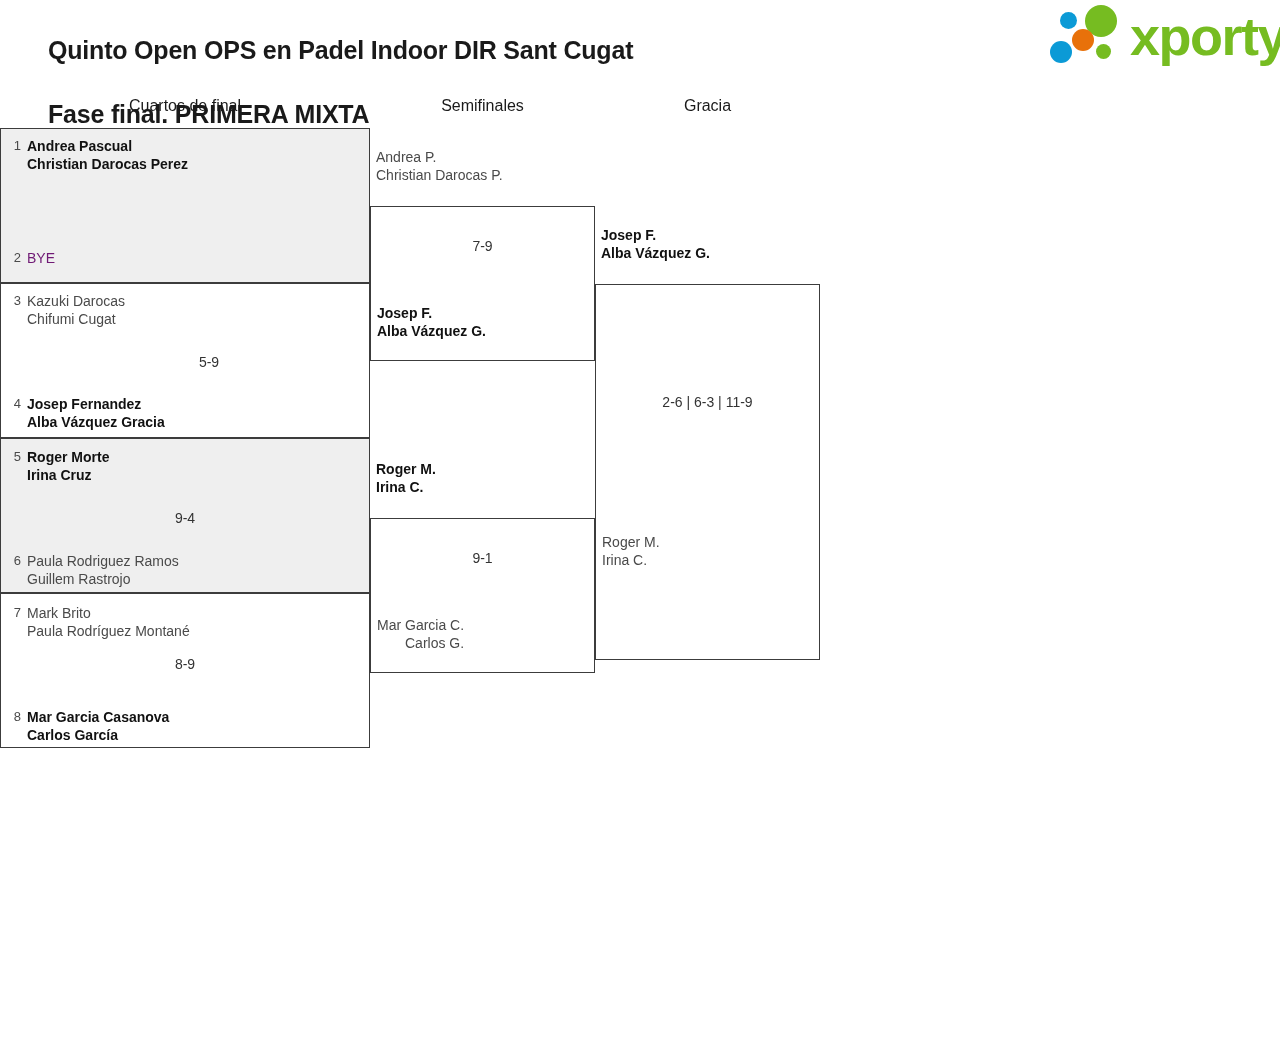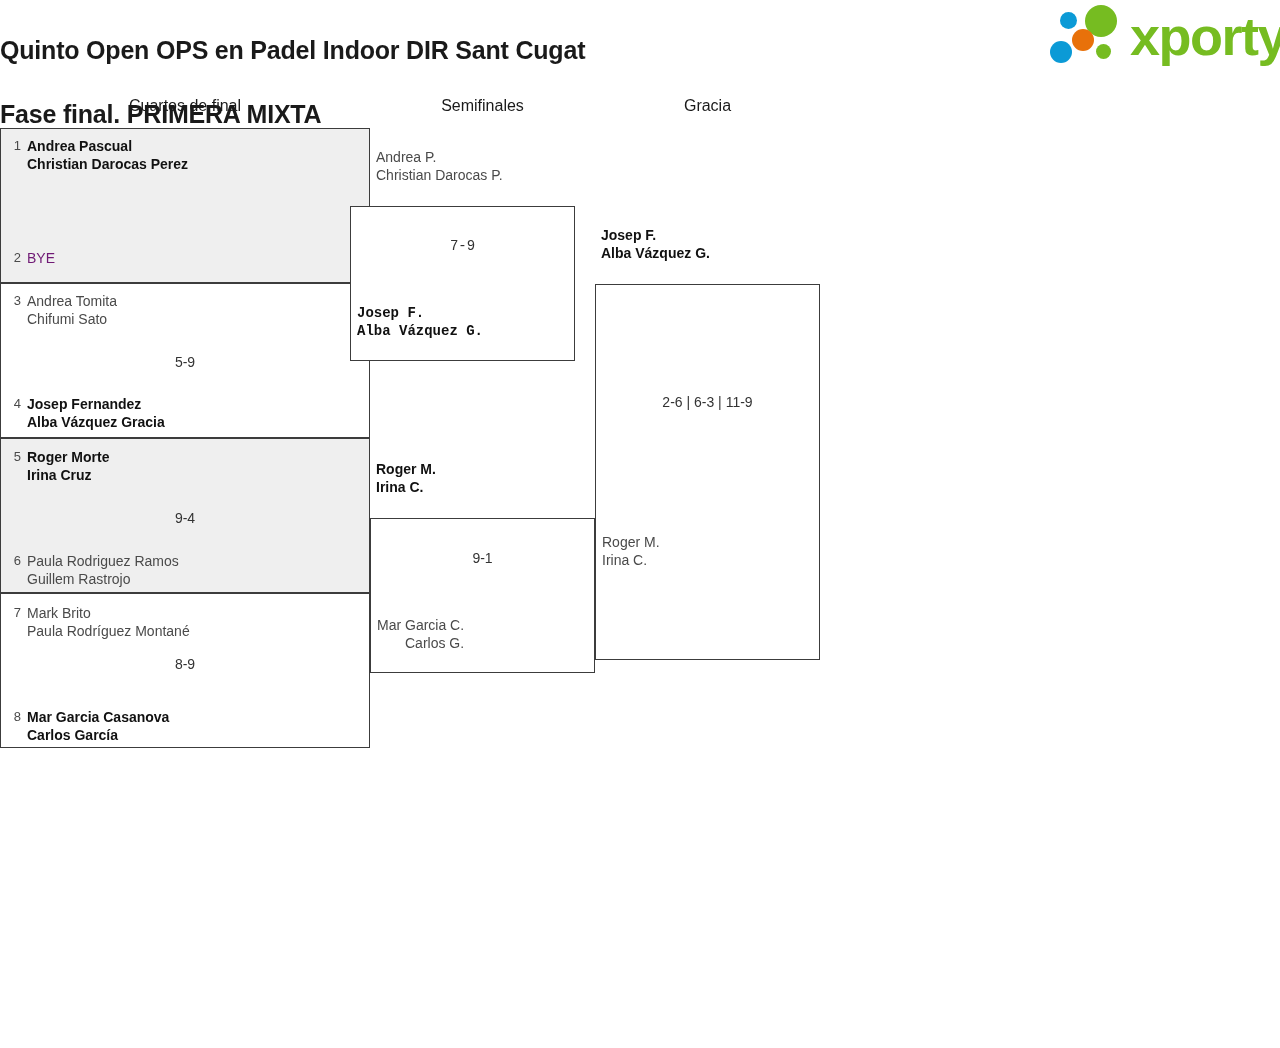--- a/index.html
+++ b/index.html
@@ -17,20 +17,21 @@
   .title {
     position: absolute;
     left: 0; top: 2px;
     width: 1000px;
     font-size: 25px;
     font-weight: bold;
     line-height: 32px;
     letter-spacing: -0.2px;
     color: #1a1a1a;
     white-space: pre-line;
+    padding-left: 48px;
   }
   .title-line2 { display: block; }
 
   
   .logo { position: absolute; left: 1048px; top: 4px; width: 226px; height: 60px; }
   .logo-dots { position: absolute; left: 0; top: 0; width: 90px; height: 60px; }
   .dot { position: absolute; border-radius: 50%; }
   .logo-text {
     position: absolute; left: 82px; top: 4px;
     font-size: 54px; font-weight: bold;
@@ -145,25 +146,25 @@
     <div class="qf-player" style="top:120px;">
       <div class="seed" style="padding-top:0px;">2</div>
       <div class="bye">BYE</div>
     </div>
   </div>
 
   <div class="box" style="left:0px; top:283px; width:370px; height:155px;">
     <div class="qf-player" style="top:8px;">
       <div class="seed" style="padding-top:0px;">3</div>
       <div class="names">
-        <span>Andrea Tomita</span>
-        <span class="n2">Chifumi Sato</span>
-      </div>
-    </div>
-    <div class="score" style="top:70px;">5-9</div>
+        <span>Kazuki Darocas</span>
+        <span class="n2">Chifumi Cugat</span>
+      </div>
+    </div>
+    <div class="score" style="top:70px;margin-left:24px;">5-9</div>
     <div class="qf-player" style="top:111px;">
       <div class="seed" style="padding-top:0px;">4</div>
       <div class="names win">
         <span>Josep Fernandez</span>
         <span class="n2">Alba Vázquez Gracia</span>
       </div>
     </div>
   </div>
 
   <div class="box shaded" style="left:0px; top:438px; width:370px; height:155px;">
@@ -200,21 +201,21 @@
         <span class="n2">Carlos García</span>
       </div>
     </div>
   </div>
 
   <div class="side-label" style="left:376px; top:148px;">
     <span>Andrea P.</span>
     <span class="n2">Christian Darocas P.</span>
   </div>
 
-  <div class="box" style="left:350px; top:206px; width:225px; height:155px;font-family:Liberation Mono, monospace;">
+  <div class="box" style="left:370px; top:206px; width:225px; height:155px;">
     <div class="score" style="top:31px;">7-9</div>
     <div class="side-label win" style="left:6px; top:97px;">
       <span>Josep F.</span>
       <span class="n2">Alba Vázquez G.</span>
     </div>
   </div>
 
   <div class="side-label win" style="left:376px; top:460px;">
     <span>Roger M.</span>
     <span class="n2">Irina C.</span>

